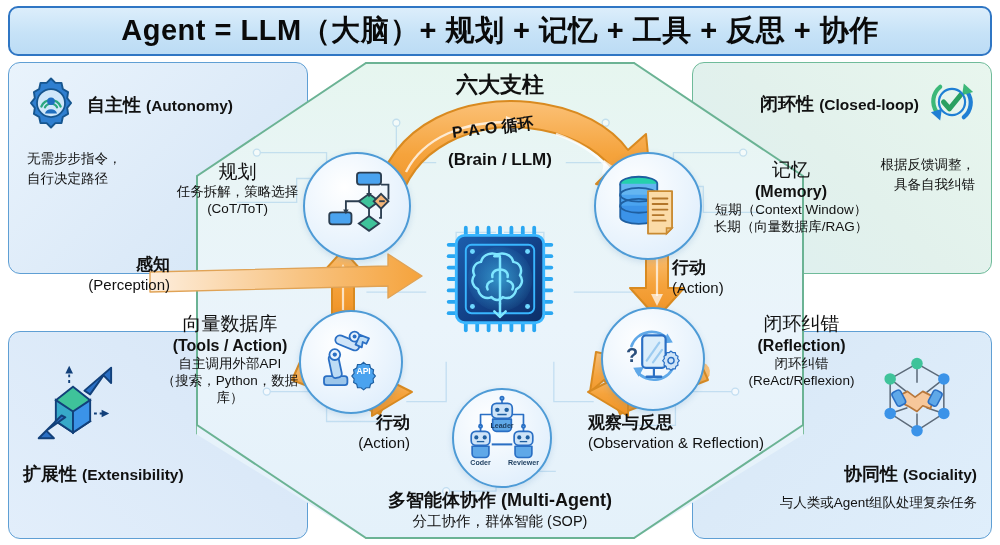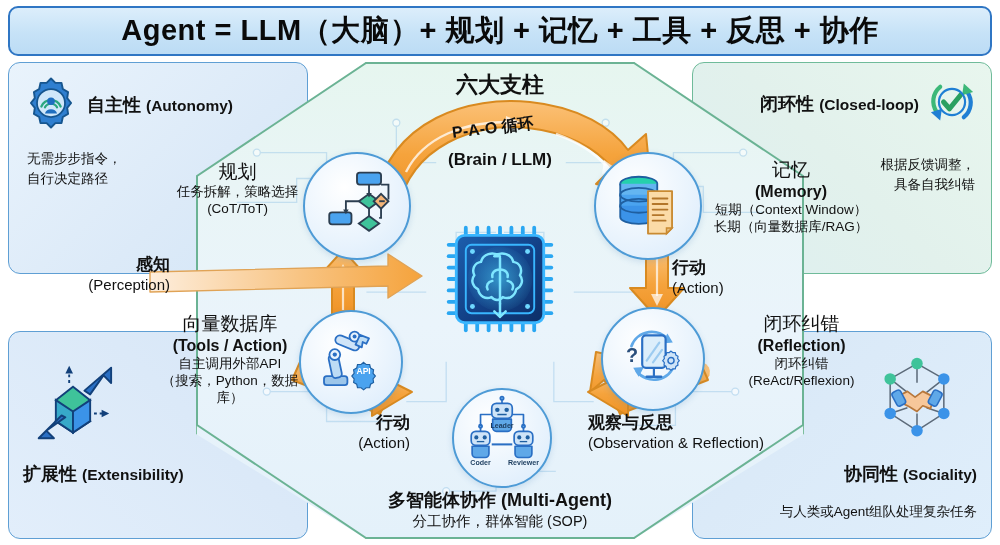--- a/index.html
+++ b/index.html
@@ -68,21 +68,21 @@
   
   .tr-inner{position:absolute;right:12px;top:12px;display:flex;align-items:center;gap:6px;}
   .tr-desc{position:absolute;right:16px;top:92px;text-align:right;}
   
   .bl-icon{position:absolute;left:18px;top:30px;}
   .bl-title{position:absolute;left:14px;bottom:52px;}
   .bl-desc{position:absolute;left:14px;bottom:28px;}
   
   .br-icon{position:absolute;right:26px;top:22px;}
   .br-title{position:absolute;right:14px;bottom:52px;text-align:right;}
-  .br-desc{position:absolute;right:14px;bottom:16px;text-align:right;}
+  .br-desc{position:absolute;right:14px;bottom:25px;text-align:right;}
 
   
   .pillars-head{
     position:absolute;left:0;right:0;top:70px;text-align:center;
     font-size:22px;font-weight:bold;color:#101010;
   }
 
   
   .node-circle{
     position:absolute;border-radius:50%;

